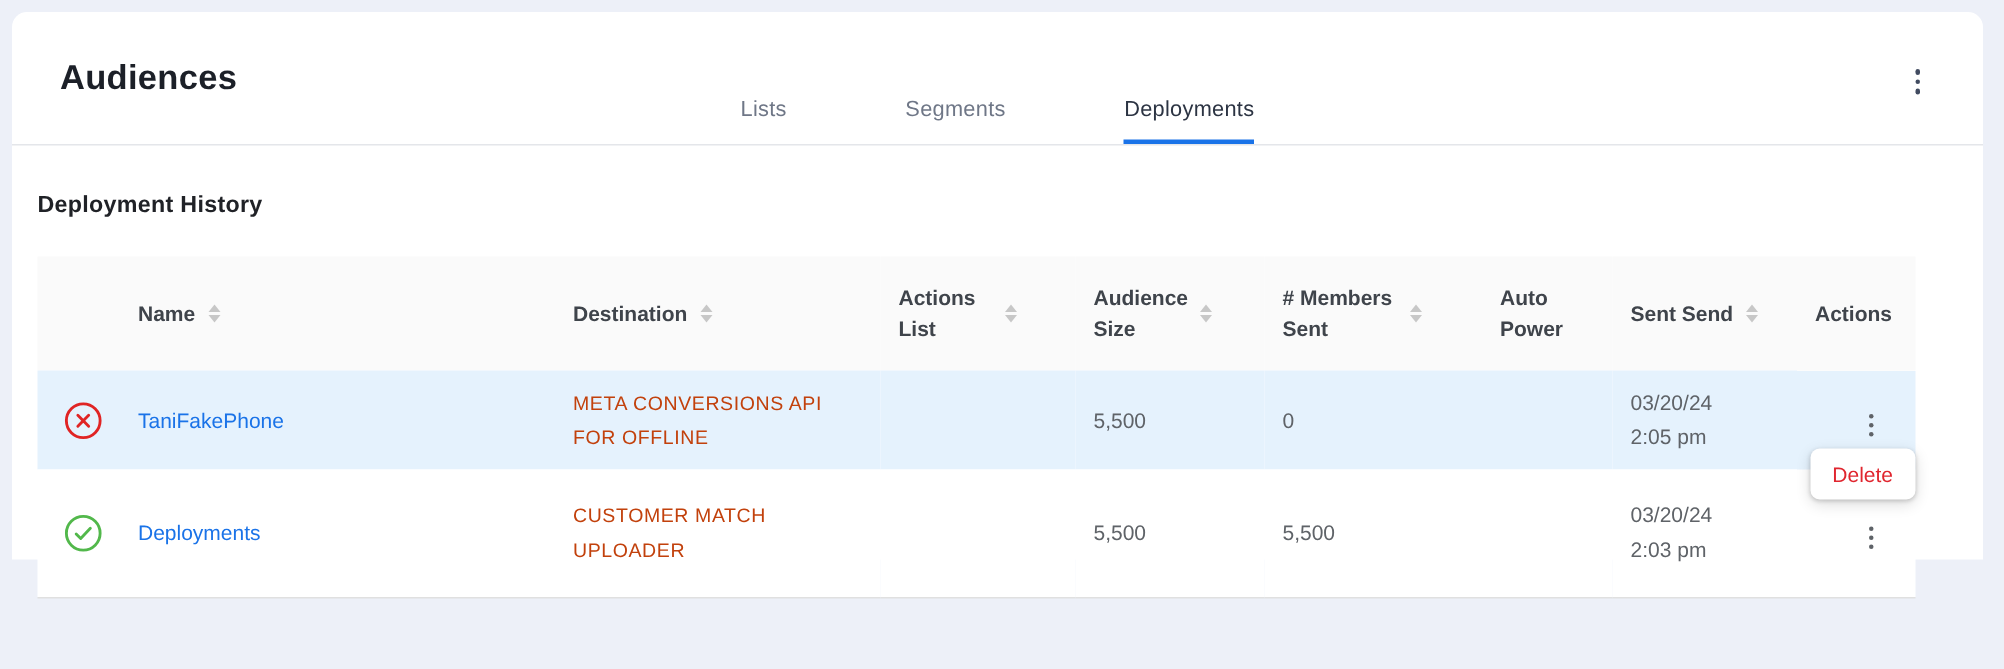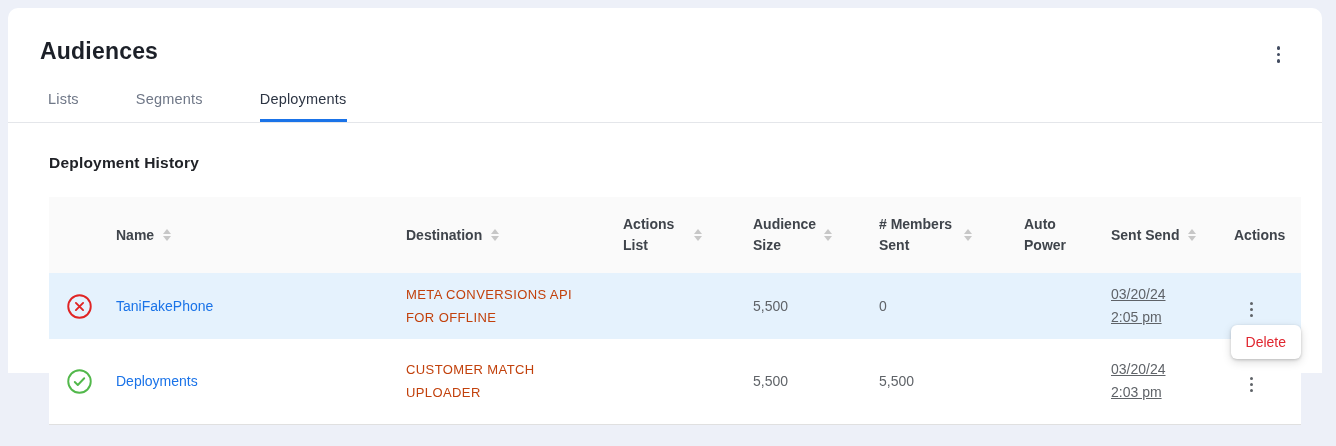--- a/index.html
+++ b/index.html
@@ -28,33 +28,33 @@
     display: inline-flex;
     flex-direction: column;
     align-items: center;
     gap: 3px;
     cursor: pointer;
     padding: 4px;
   }
   .kebab i { width: 3.5px; height: 3.5px; border-radius: 50%; background: #414b60; display: block; }
   .title-kebab { position: absolute; right: 38px; top: 34px; }
   
-  .tabs { display: flex; gap: 57px; margin-top: 26px; padding-left: 8px; }
+  .tabs { display: flex; gap: 79px; padding-left: 8px; justify-content: center; }
   .tab {
     font-size: 14.5px;
     color: #6f7787;
     padding-bottom: 12px;
     cursor: pointer;
     letter-spacing: 0.2px;
     border-bottom: 3px solid transparent;
   }
   .tab.active { color: #2c3443; border-bottom-color: #1a73e8; }
   .divider { height: 1px; background: #e4e6ea; width: 100%; }
   
-  .card-body { padding: 0 30px 0 17px; margin-left: 24px; }
+  .card-body { padding: 0 30px 0 17px; }
   .section-heading {
     margin-top: 31px;
     font-size: 15.5px;
     font-weight: 700;
     color: #202227;
     letter-spacing: 0.2px;
   }
   
   table.deploy-table {
     margin-top: 25px;
@@ -97,22 +97,22 @@
   .status-icon { width: 27px; height: 27px; display: block; }
   a.name-link { color: #1a73e8; text-decoration: none; cursor: pointer; }
   .dest-text {
     font-size: 13px;
     letter-spacing: 0.4px;
     line-height: 1.8;
     color: #c2410c;
     padding-right: 10px;
   }
   .num-cell { font-size: 14px; }
-  .lastsend { line-height: 1.65; font-size: 14px; text-decoration: underline; }
-  .actions-cell { position: relative; padding-left: 24px; }
+  .lastsend { line-height: 1.65; font-size: 14px; }
+  .actions-cell { position: relative; padding-left: 24px; text-align: center; }
   .row-kebab i { background: #5f6368; width: 3px; height: 3px; }
   
   .context-menu {
     position: absolute;
     top: 52px;
     right: 0;
     background: #ffffff;
     border-radius: 6px;
     box-shadow: 0 1px 3px rgba(0,0,0,0.18), 0 3px 10px rgba(0,0,0,0.14);
     padding: 9px 15px;

